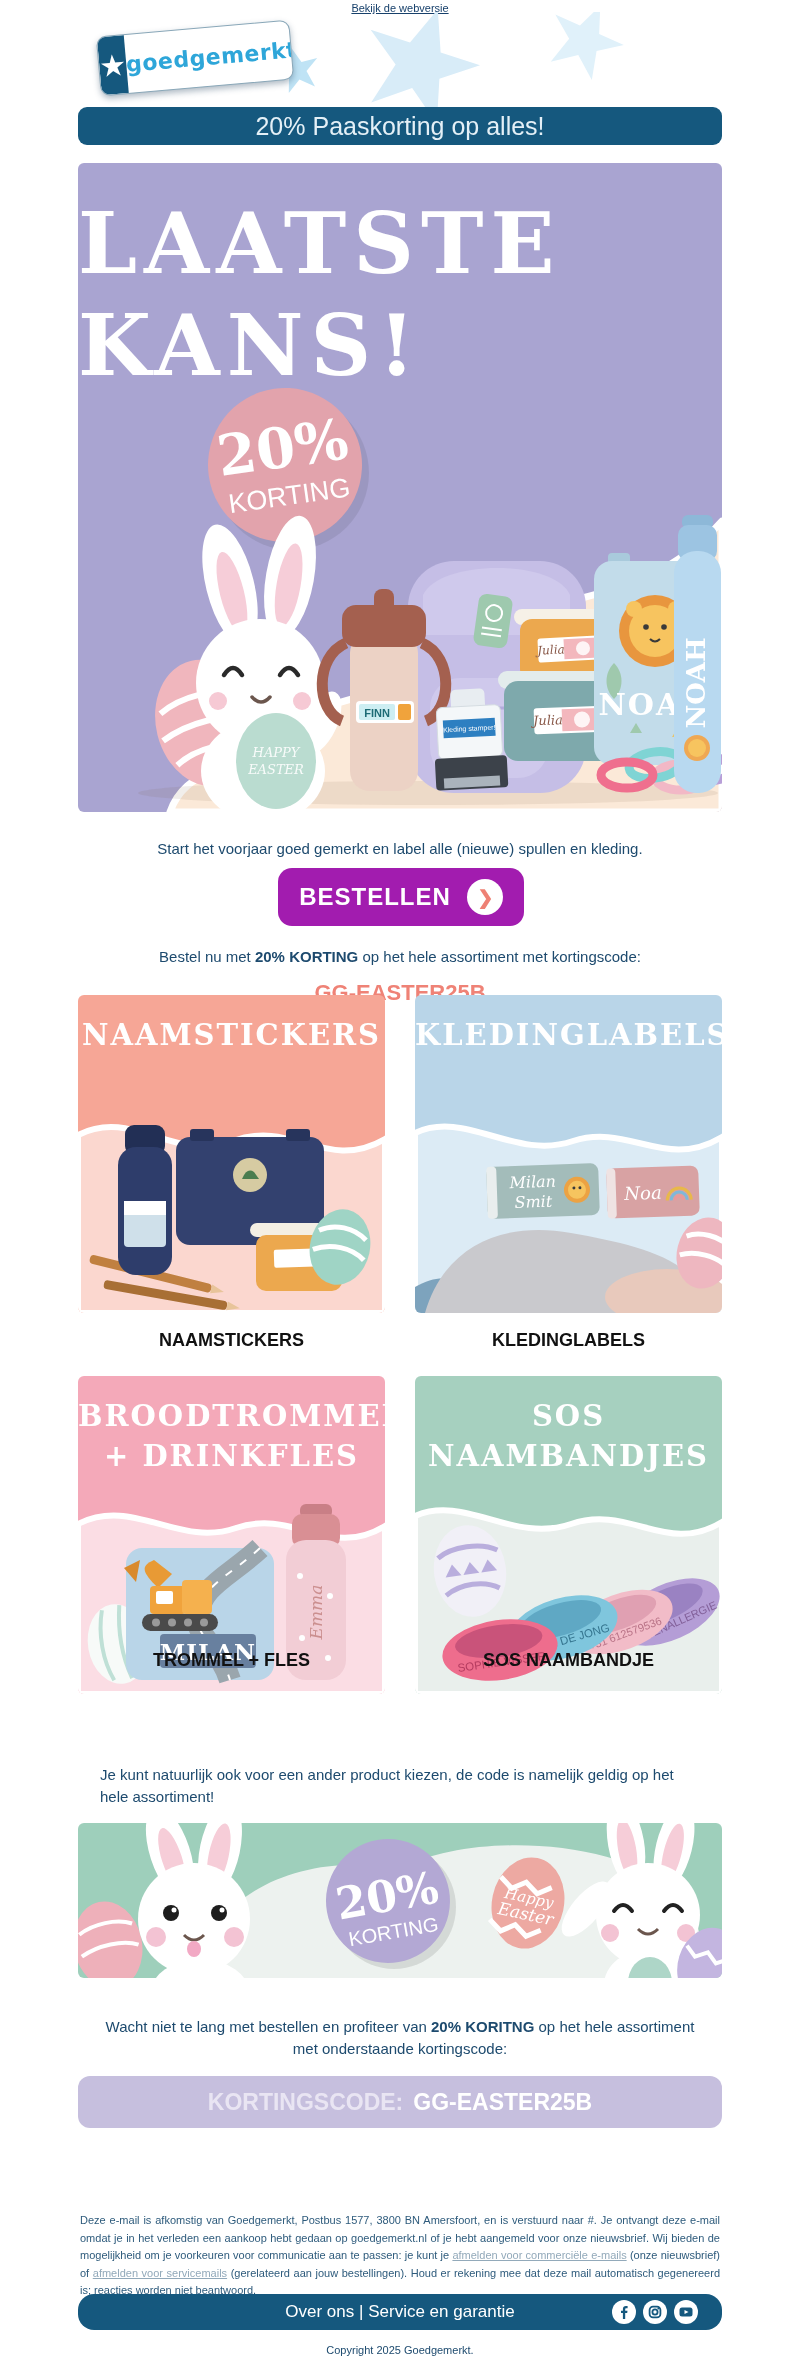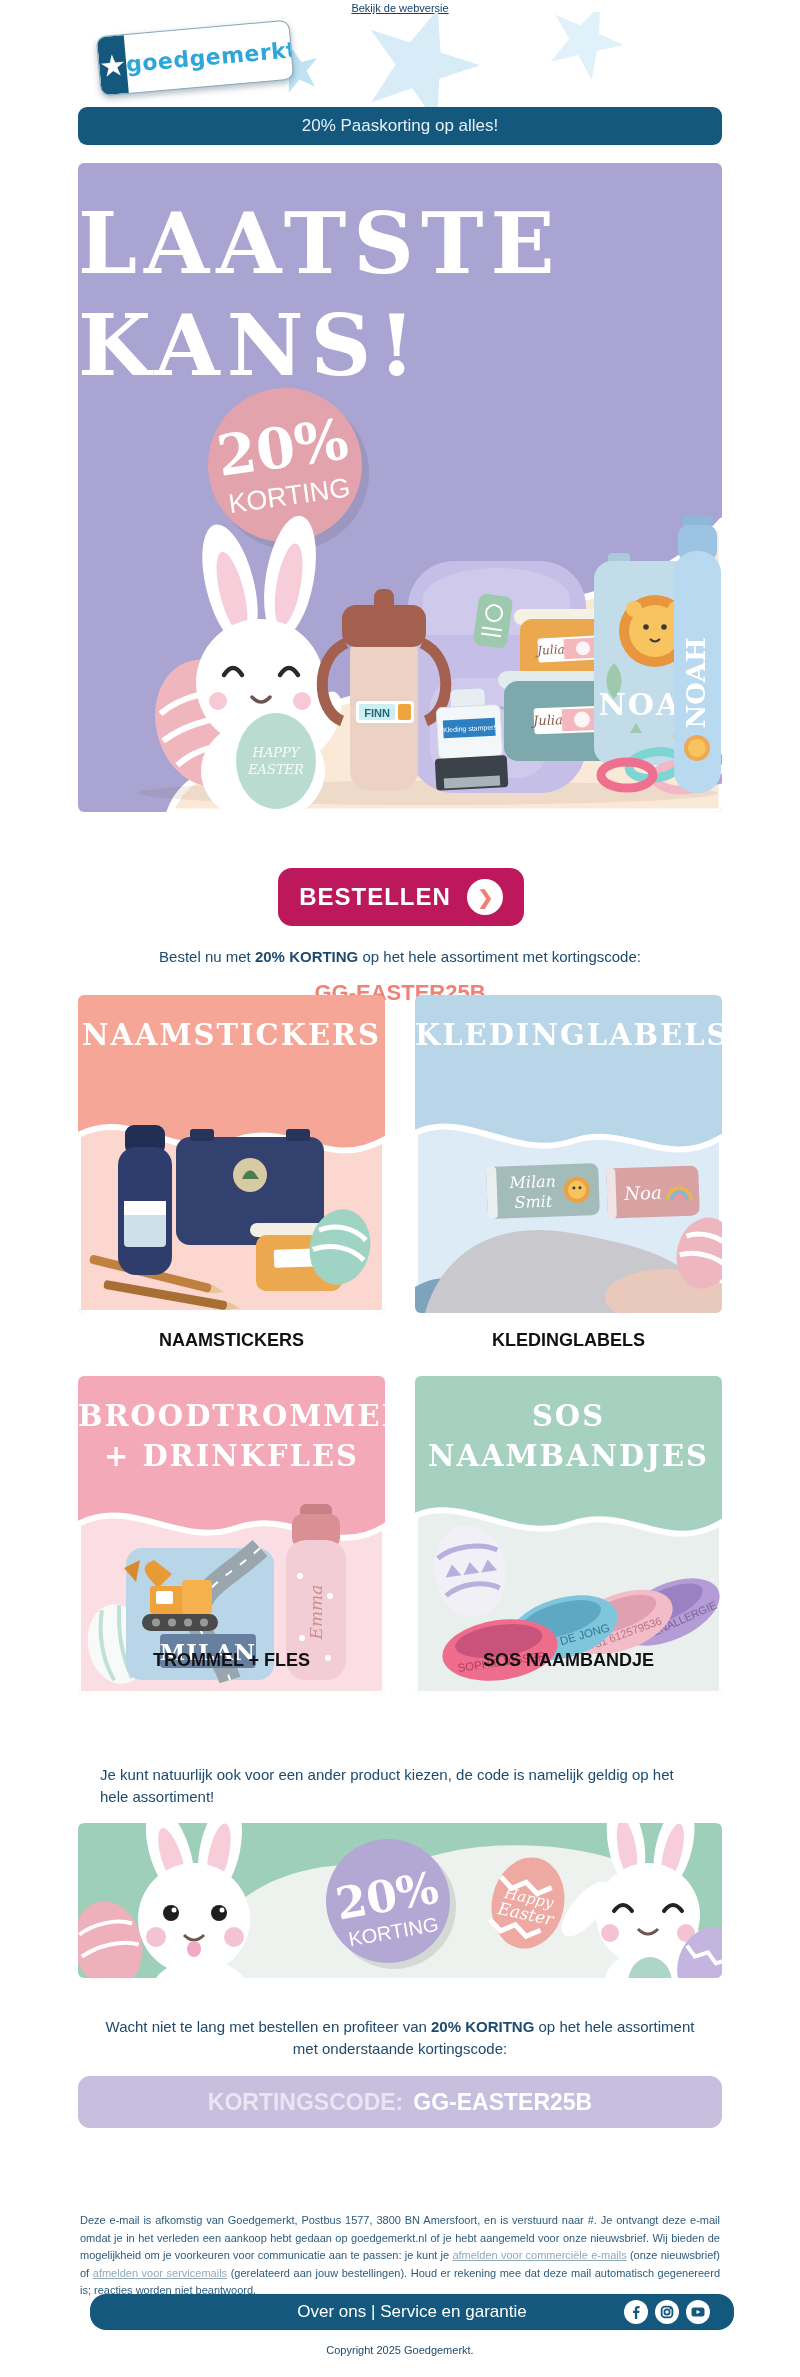--- a/index.html
+++ b/index.html
@@ -7,28 +7,28 @@
   .abs{position:absolute;}
 
   .webversion{top:2px;left:0;width:100%;text-align:center;font-size:11px;}
   .webversion a{color:#17406b;text-decoration:underline;cursor:pointer;}
 
   .logo-zone{top:12px;left:0;width:800px;height:100px;}
   .logo-card{position:absolute;left:98px;top:16px;width:192px;height:58px;transform:rotate(-5deg);background:#fff;border:1px solid #89a7b8;border-radius:10px;box-shadow:0 3px 6px rgba(30,60,90,.35);display:flex;overflow:hidden;}
   .logo-star-box{width:54px;background:#15587e;display:flex;align-items:center;justify-content:center;color:#fff;font-size:30px;}
   .logo-text{flex:1;display:flex;align-items:center;justify-content:center;color:#2ea6d9;font-family:"DejaVu Sans",sans-serif;font-weight:bold;font-size:22px;letter-spacing:.5px;}
 
-  .top-banner{top:107px;left:78px;width:644px;height:38px;background:#15587e;border-radius:9px;color:#e4f0f7;font-size:17px;display:flex;align-items:center;justify-content:center;}
+  .top-banner{top:107px;left:78px;width:644px;height:38px;background:#15587e;border-radius:9px;color:#e4f0f7;font-size:25px;display:flex;align-items:center;justify-content:center;}
 
   .hero{top:163px;left:78px;width:644px;height:649px;background:#a9a4d1;border-radius:6px;overflow:hidden;}
   .hero svg.scene{position:absolute;left:0;top:0;width:644px;height:649px;}
   .hero-headline{position:absolute;top:30px;left:0;width:100%;text-align:left;color:#fff;font-family:"DejaVu Serif",serif;font-weight:bold;font-size:84px;letter-spacing:7px;line-height:102px;z-index:2;}
 
   .intro{top:840px;left:0;width:800px;text-align:center;font-size:15px;color:#1d4a6e;}
-  .cta-btn{top:868px;left:278px;width:246px;height:58px;background:#be185d;border-radius:14px;color:#fff;display:flex;align-items:center;justify-content:center;gap:16px;font-size:24px;font-weight:bold;letter-spacing:1px;cursor:pointer;}
+  .cta-btn{top:868px;left:278px;width:246px;height:58px;background:#a21caf;border-radius:14px;color:#fff;display:flex;align-items:center;justify-content:center;gap:16px;font-size:24px;font-weight:bold;letter-spacing:1px;cursor:pointer;}
   .cta-arrow{width:36px;height:36px;border-radius:50%;background:#fff;color:#ee8175;display:flex;align-items:center;justify-content:center;font-size:19px;font-weight:bold;padding-left:2px;box-sizing:border-box;}
   .bestel{top:948px;left:0;width:800px;text-align:center;font-size:15px;color:#1d4a6e;}
   .code-line{top:980px;left:0;width:800px;text-align:center;font-size:22px;font-weight:bold;color:#ef8276;}
 
   .tile{position:absolute;width:307px;height:318px;border-radius:6px;overflow:hidden;cursor:pointer;}
   .tile svg{position:absolute;left:0;top:0;width:307px;height:318px;}
   .tile-title{position:absolute;top:20px;left:0;width:100%;text-align:center;color:#fff;font-family:"DejaVu Serif",serif;font-weight:bold;font-size:29px;letter-spacing:2px;line-height:40px;z-index:2;}
   .t0{left:78px;top:995px;background:#f6a696;}
   .t1{left:415px;top:995px;background:#b9d5e8;}
   .t2{left:78px;top:1376px;background:#f4a9b9;}
@@ -44,21 +44,21 @@
 
   .closing{top:2016px;left:100px;width:600px;text-align:center;font-size:15px;line-height:22px;color:#1d4a6e;}
   .code-banner{top:2076px;left:78px;width:644px;height:52px;background:#c6bfde;border-radius:12px;display:flex;align-items:center;justify-content:center;gap:10px;font-size:23px;font-weight:bold;}
   .code-banner .lbl{color:#e9e5f3;}
   .code-banner .cd{color:#ffffff;}
   .terms{top:2152px;left:0;width:800px;text-align:center;font-size:10.5px;color:#9e9e9e;}
 
   .legal{top:2212px;left:80px;width:640px;font-size:11px;line-height:17.5px;color:#2e5b7c;text-align:justify;}
   .legal a{color:#92a9ba;text-decoration:underline;cursor:pointer;}
 
-  .footer-bar{top:2294px;left:90px;width:644px;height:36px;background:#15587e;border-radius:16px;}
+  .footer-bar{top:2294px;left:78px;width:644px;height:36px;background:#15587e;border-radius:16px;}
   .footer-links{position:absolute;left:0;width:100%;text-align:center;line-height:36px;color:#fff;font-size:17px;}
   .footer-links span{cursor:pointer;}
   .social{position:absolute;right:24px;top:6px;display:flex;gap:7px;}
   .social .ic{width:24px;height:24px;cursor:pointer;}
   .copyright{top:2344px;left:0;width:800px;text-align:center;font-size:11px;color:#1d4a6e;}
 </style>
 </head>
 <body>
 
 <div class="page">
@@ -219,20 +219,21 @@
         <rect x="604" y="352" width="31" height="14" rx="6" fill="#8db8d8"></rect>
         <rect x="600" y="362" width="39" height="36" rx="10" fill="#9cc4e2"></rect>
         <rect x="596" y="388" width="47" height="242" rx="22" fill="#b8d9f0"></rect>
         <text x="619" y="528" transform="rotate(-90 619 520)" text-anchor="middle" font-family="DejaVu Serif,serif" font-weight="bold" font-size="26" fill="#ffffff">NOAH</text>
         <circle cx="619" cy="585" r="13" fill="#efa853"></circle>
         <circle cx="619" cy="585" r="9" fill="#f7c45f"></circle>
       </g>
     </svg>
   </div>
 
+  <div class="abs intro">Start het voorjaar goed gemerkt en label alle (nieuwe) spullen en kleding.</div>
 
   <div class="abs cta-btn">
     <span>BESTELLEN</span>
     <span class="cta-arrow">❯</span>
   </div>
 
   <div class="abs bestel">
     <span>Bestel nu met </span><b>20% KORTING</b><span> op het hele assortiment met kortingscode:</span>
   </div>
   <div class="abs code-line">GG-EASTER25B</div>

